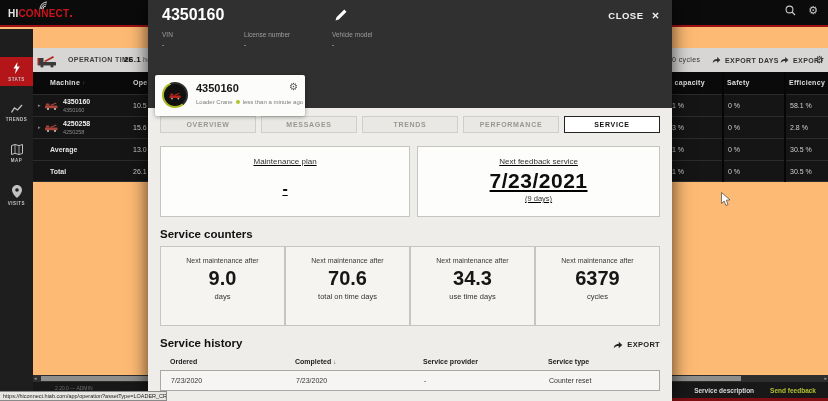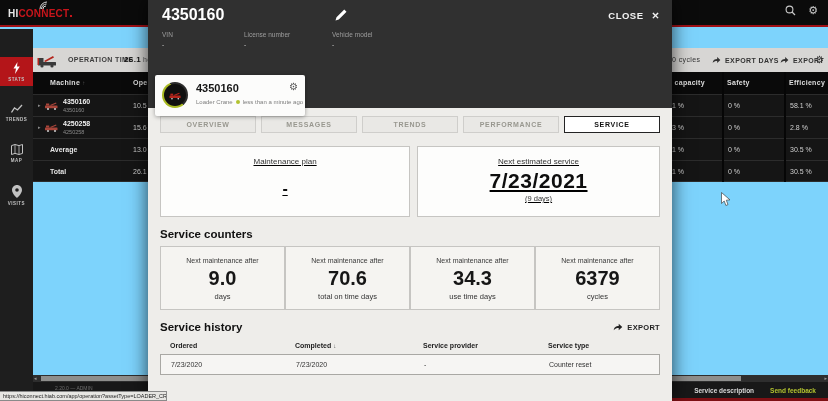--- a/index.html
+++ b/index.html
@@ -1,19 +1,19 @@
 <!DOCTYPE html>
 <html><head>
 <meta charset="utf-8">
 <style>
   * { margin:0; padding:0; box-sizing:border-box; }
   html,body { background:#000; }
   .stage {
     position:relative; width:828px; height:401px; overflow:hidden;
-    background:#7dd3fc; font-family:"Liberation Sans", sans-serif;
+    background:#fdba74; font-family:"Liberation Sans", sans-serif;
     -webkit-font-smoothing:antialiased;
   }
   
   .topbar { position:absolute; left:0; top:0; width:828px; height:27px;
     background:#0b0b0b; border-bottom:2px solid #9f1016; z-index:5; }
   .logo { position:absolute; left:8px; top:8px; font-size:10px; font-weight:bold; letter-spacing:.2px; }
   .logo .hi { color:#e8e8e8; } .logo .connect { color:#c8151b; }
   .logo .dot { display:inline-block; width:2px; height:2px; background:#c8151b; margin-left:1px; }
   .logo-waves { position:absolute; left:39px; top:1px; }
   .topbar-icons { position:absolute; right:10px; top:5px; display:flex; gap:12px; align-items:center; }
@@ -86,26 +86,26 @@
     font-weight:bold; letter-spacing:.7px; display:flex; align-items:center; justify-content:center; }
   .tab.active { background:#fff; border:1px solid #242424; color:#111; }
   .info-cards { display:flex; gap:7px; margin-top:13px; height:71px;text-decoration:underline; }
   .info-card { background:#fdfdfc; border:1px solid #c6c5c2; text-align:center; }
   .info-card.plan { flex:1.03; } .info-card.next { flex:1; }
   .ic-title { font-size:8px; color:#333; margin-top:10px; }
   .plan-value { font-size:16px; font-weight:bold; color:#111; margin-top:14px; }
   .next-date { font-size:21px; font-weight:bold; color:#0e0e0e; margin-top:3px; letter-spacing:.5px; }
   .next-days { font-size:7.5px; color:#333; margin-top:1px; }
   .section-title { font-size:11.5px; font-weight:bold; color:#111; margin-top:11px; }
-  .counters { display:flex; margin-top:6px; height:64px; }
+  .counters { display:flex; margin-top:6px; height:80px; }
   .counter { flex:1; background:#f5f4f1; border:1px solid #c6c5c2; text-align:center; }
   .cnt-label { font-size:7px; color:#3a3a3a; margin-top:10px; }
   .cnt-value { font-size:20px; font-weight:bold; color:#161616; margin-top:4px; line-height:1; }
   .cnt-unit { font-size:7.5px; color:#333; margin-top:4px; }
-  .history-head { display:flex; justify-content:space-between; align-items:center; margin-top:11px; }
+  .history-head { display:flex; justify-content:space-between; align-items:flex-end; margin-top:11px; }
   .export-link { display:flex; gap:4px; align-items:center; font-size:7.5px; font-weight:bold; color:#222; letter-spacing:.3px; }
   .hist-cols { display:flex; margin-top:9px; padding:0 10px; }
   .hist-cols .hc { font-size:7px; font-weight:bold; color:#222; }
   .hc1 { width:125px; } .hc2 { width:128px; } .hc3 { width:125px; } .hc4 { flex:1; }
   .hist-row { display:flex; margin-top:5px; height:21px; align-items:center; padding:0 10px;
     background:#f6f5f3; border:1px solid #a9a8a4; }
   .hist-row .rc { font-size:7px; color:#333; }
   .sort { font-size:6px; color:#555; }
   
   .cursor { position:absolute; left:721px; top:192px; z-index:50; }
@@ -314,21 +314,21 @@
         <div class="tab">PERFORMANCE</div>
         <div class="tab active">SERVICE</div>
       </div>
 
       <div class="info-cards">
         <div class="info-card plan">
           <div class="ic-title">Maintenance plan</div>
           <div class="plan-value">-</div>
         </div>
         <div class="info-card next">
-          <div class="ic-title">Next estimated service</div>
+          <div class="ic-title">Next feedback service</div>
           <div class="next-date">7/23/2021</div>
           <div class="next-days">(9 days)</div>
         </div>
       </div>
 
       <div class="section-title">Service counters</div>
       <div class="counters">
         <div class="counter">
           <div class="cnt-label">Next maintenance after</div>
           <div class="cnt-value">9.0</div>

